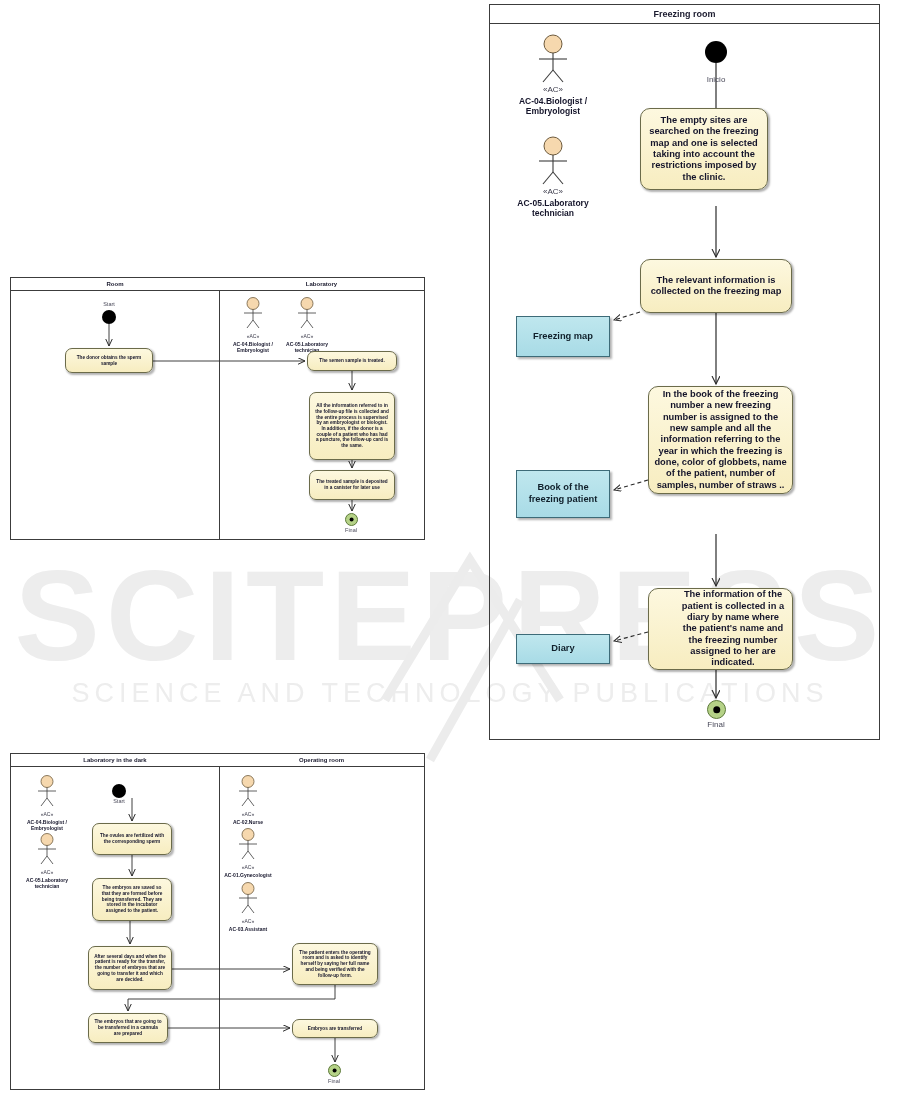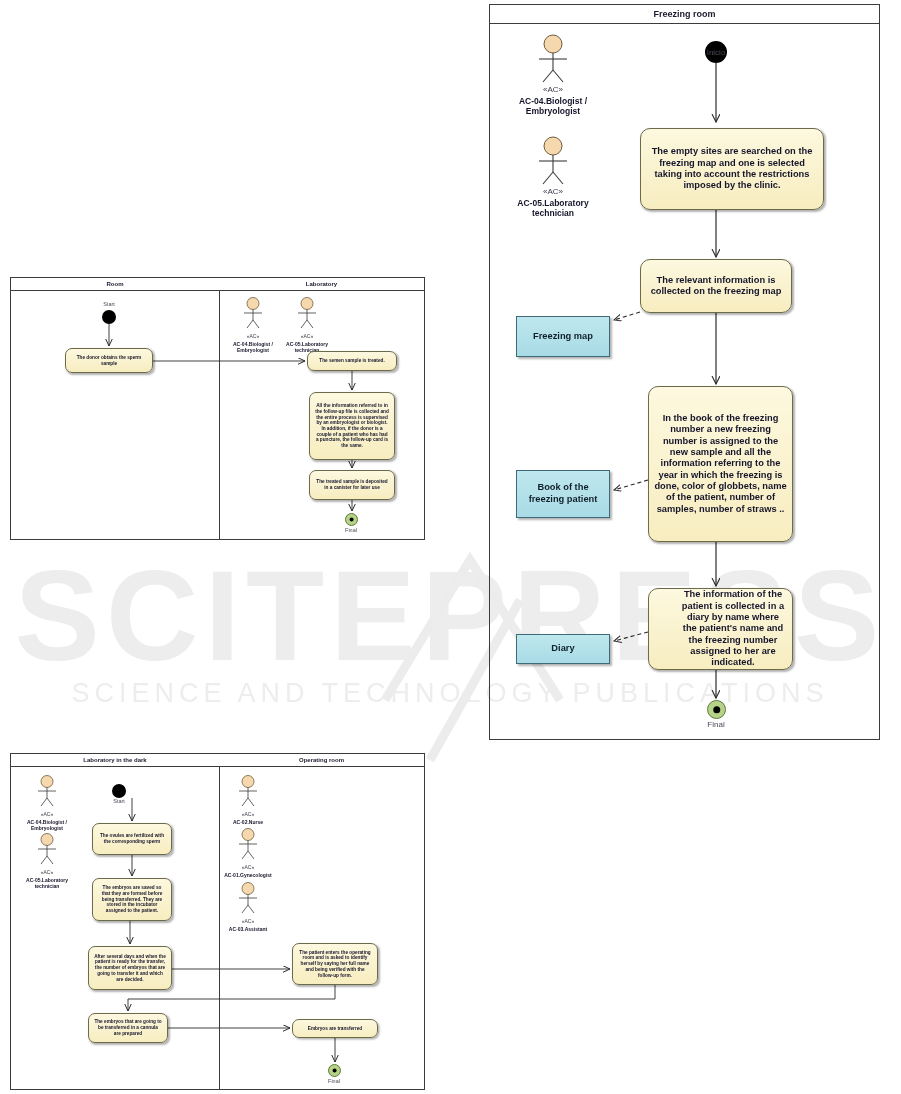--- a/index.html
+++ b/index.html
@@ -193,31 +193,31 @@
     <line x1="34" y1="25" x2="62" y2="25" stroke="#3b3b3b" stroke-width="1.1"></line>
     <line x1="48" y1="36" x2="38" y2="48" stroke="#3b3b3b" stroke-width="1.1"></line>
     <line x1="48" y1="36" x2="58" y2="48" stroke="#3b3b3b" stroke-width="1.1"></line>
   </svg>
   <div class="stereotype" style="font-size:8px;">«AC»</div>
   <div class="actor-caption" style="font-size:8.5px;">AC-05.Laboratory
 technician</div>
 </div>
 
 <div class="initial" style="left:705px; top:41px; width:22px; height:22px;"></div>
-<div class="node-label" style="left:686px; top:48px; width:60px; font-size:8px;">Inicio</div>
-
-<div class="act" style="left:640px; top:128px; width:184px; height:82px; font-size:9.3px;">
+<div class="node-label" style="left:686px; top:75px; width:60px; font-size:8px;">Inicio</div>
+
+<div class="act" style="left:640px; top:108px; width:128px; height:82px; font-size:9.3px;">
   <span>The empty sites are searched on the freezing map and one is selected taking into account the restrictions imposed by the clinic.</span>
 </div>
 
 <div class="act" style="left:640px; top:259px; width:152px; height:54px; font-size:9.3px;">
   <span>The relevant information is collected on the freezing map</span>
 </div>
 
-<div class="act" style="left:648px; top:386px; width:145px; height:156px; font-size:9.3px;">
+<div class="act" style="left:648px; top:386px; width:145px; height:108px; font-size:9.3px;">
   <span>In the book of the freezing number a new freezing number is assigned to the new sample and all the information referring to the year in which the freezing is done, color of globbets, name of the patient, number of samples, number of straws ..</span>
 </div>
 
 <div class="act" style="left:648px; top:588px; width:145px; height:82px; font-size:9.3px;padding-left:30px;">
   <span>The information of the patient is collected in a diary by name where the patient's name and the freezing number assigned to her are indicated.</span>
 </div>
 
 <div class="obj" style="left:516px; top:316px; width:94px; height:41px; font-size:9.3px;">
   <span>Freezing map</span>
 </div>

